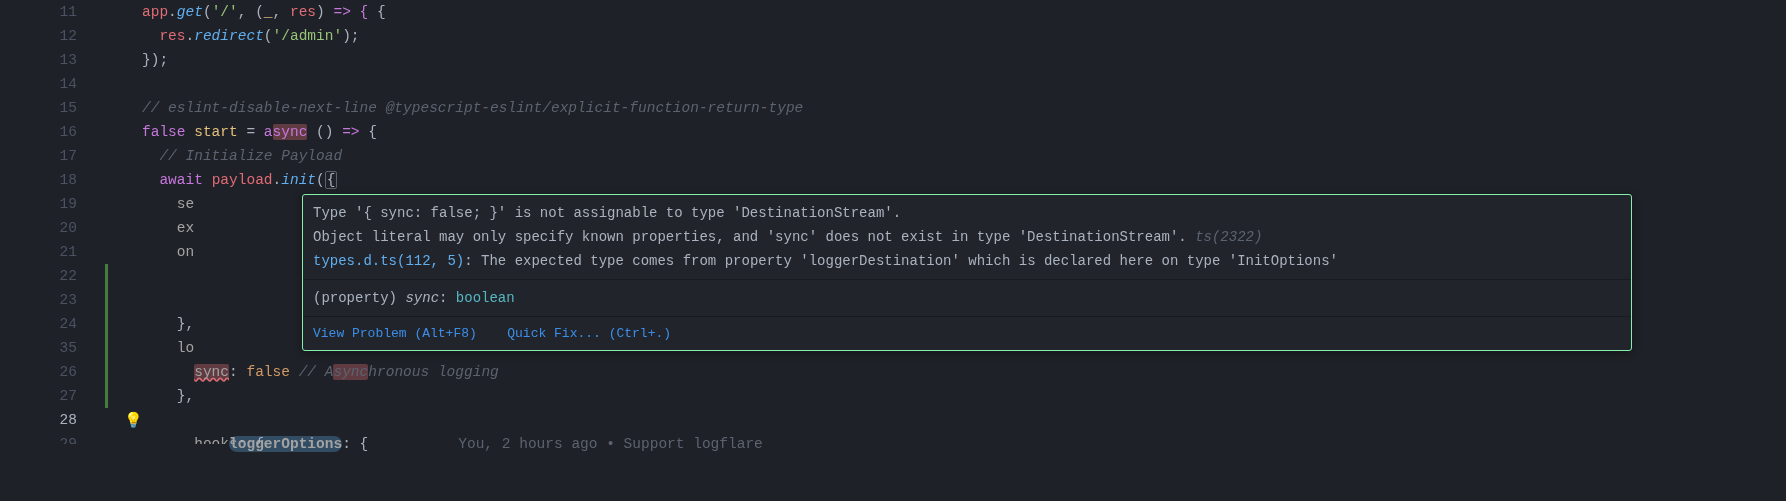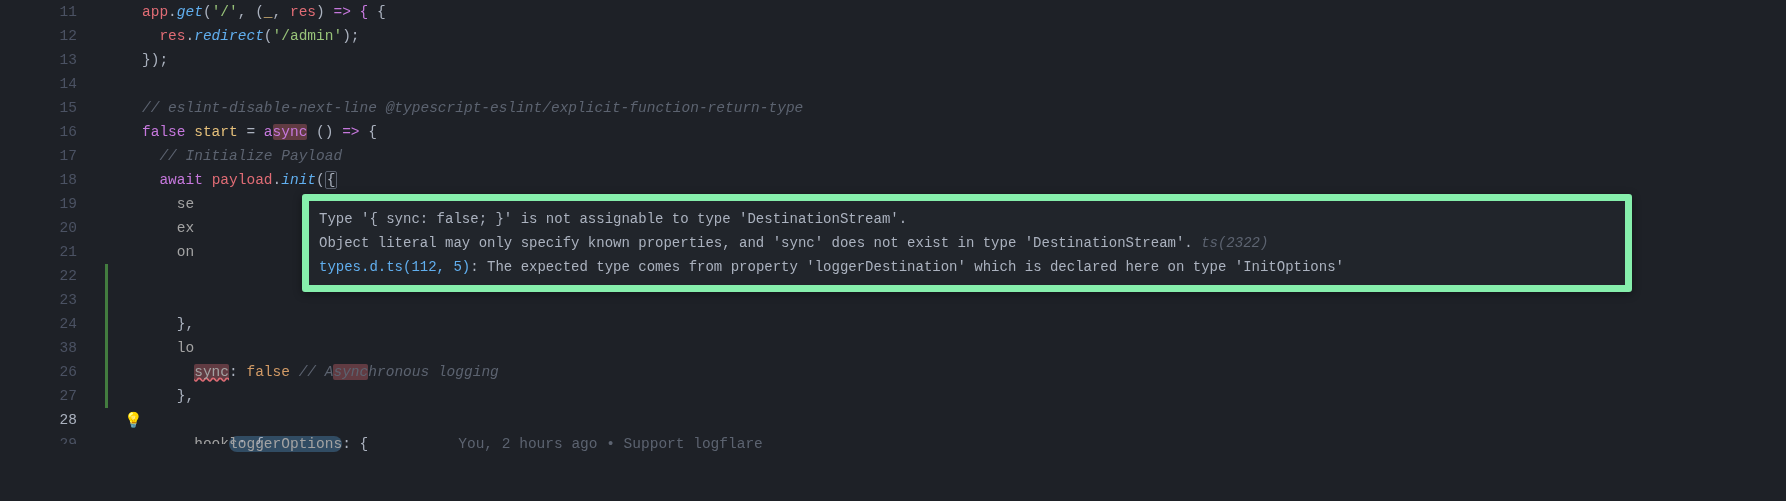--- a/index.html
+++ b/index.html
@@ -52,37 +52,37 @@
   .tok-kw { color: #c678dd; }
   .tok-var { color: #e06c75; }
   .tok-prop { color: #a3a3a3; }
   .tok-fn { color: #61afef; font-style: italic; }
   .tok-str { color: #98c379; }
   .tok-bool { color: #d19a66; }
   .tok-punc { color: #abb2bf; }
   .tok-comm { color: #5c6370; font-style: italic; }
   .tok-const { color: #e5c07b; }
   .tok-param { color: #e5c07b; }
-  .hl-sel { background: rgba(97,175,239,0.30); border-radius:8px;}
+  .hl-sel { background: rgba(97,175,239,0.30); border-radius:8px;font-weight:bold;}
   .hl-sync { background: rgba(224,108,117,0.35); border-radius:2px;}
   .cursor-bracket { border:1px solid #5c6370; border-radius:2px; padding:0 1px;}
   .err-underline {
     text-decoration: underline wavy #e06c75;
     text-decoration-skip-ink: none;
   }
   .codelens {
     color: #5c6370;
   }
   .hover {
     position: absolute;
     left: 178px;
     top: 194px;
     width: 1330px;
     background: #21252b;
-    border: 7px solid #86efac;
+    border: 1px solid #86efac;
     box-shadow: 0 2px 8px rgba(0,0,0,0.4);
     font-size: 14px;
     line-height: 24px;
     z-index: 50;
     border-radius: 3px;
   }
   .hover-sec {
     padding: 6px 10px;
     border-bottom: 1px solid #181a1f;
   }
@@ -117,21 +117,21 @@
     <div>15</div>
     <div>16</div>
     <div>17</div>
     <div>18</div>
     <div>19</div>
     <div>20</div>
     <div>21</div>
     <div>22</div>
     <div>23</div>
     <div>24</div>
-    <div>38</div>
+    <div>35</div>
     <div>26</div>
     <div>27</div>
     <div class="line-current">28</div>
     <div style="overflow:hidden;height:12px;">29</div>
   </div>
   <div class="git-marks">
     <div></div>
       <div></div>
       <div></div>
       <div></div>
@@ -187,16 +187,23 @@
     </div>
 
     <div class="code-line" style="overflow:hidden;height:12px;">      <span class="tok-prop">hooks</span><span class="tok-punc">: {</span></div>
 
     <div class="hover">
       <div class="hover-sec">
         <div><span class="type-str">Type '{ sync: false; }' is not assignable to type 'DestinationStream'.</span></div>
         <div><span class="type-str">  Object literal may only specify known properties, and 'sync' does not exist in type 'DestinationStream'.</span> <span class="tscode">ts(2322)</span></div>
         <div style="margin-top:0;"><span class="link">types.d.ts</span><span class="link">(112, 5)</span><span class="type-str">: The expected type comes from property 'loggerDestination' which is declared here on type 'InitOptions'</span></div>
       </div>
+      <div class="hover-sec">
+        <span class="tok-propkey">(property) </span><span class="tok-fn" style="color:#abb2bf;">sync</span><span>: </span><span class="tok-boolkw">boolean</span>
+      </div>
+      <div class="hover-actions">
+        <a>View Problem (Alt+F8)</a>
+        <a>Quick Fix... (Ctrl+.)</a>
+      </div>
     </div>
 
   </div>
 </div>
 
 </body></html>

